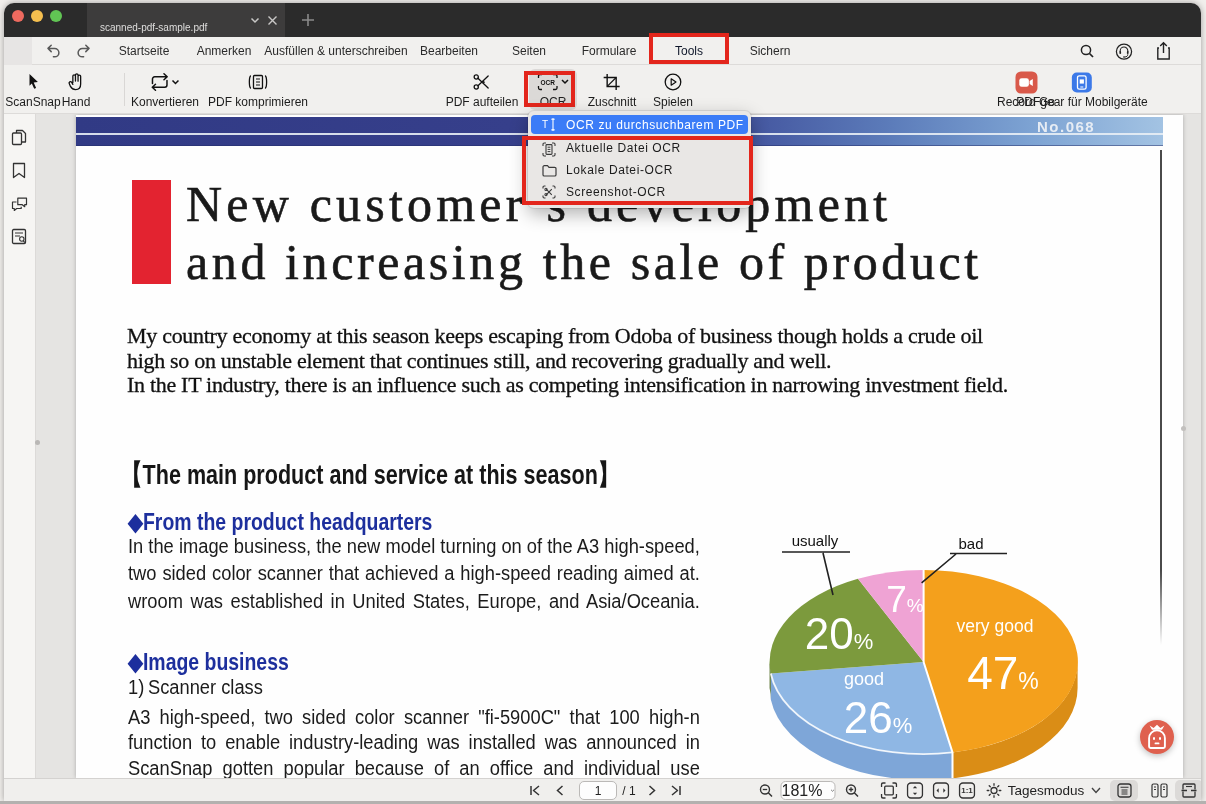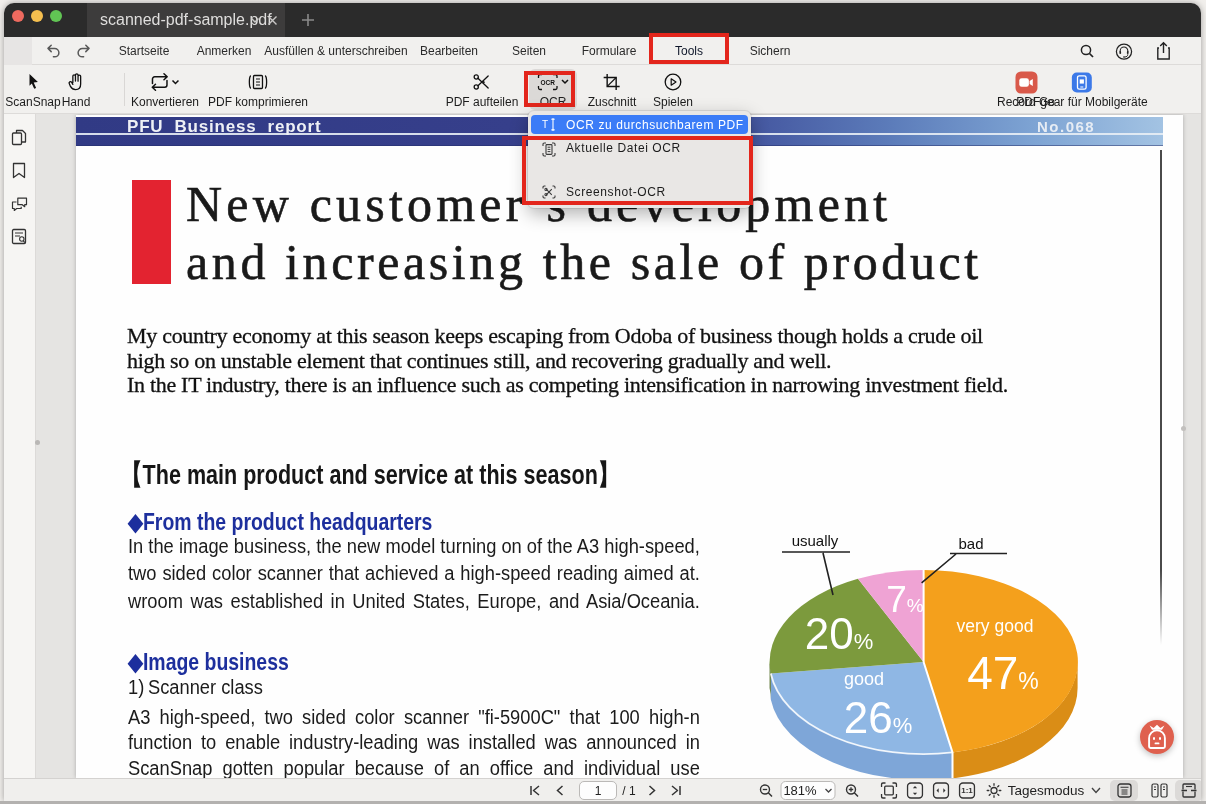--- a/index.html
+++ b/index.html
@@ -49,21 +49,21 @@
 </style>
 </head>
 <body>
 <div id="win">
 
   <div id="titlebar">
     <div class="tl" style="left:8px; background:#ed6a5f;"></div>
     <div class="tl" style="left:27px; background:#f5bf4f;"></div>
     <div class="tl" style="left:46px; background:#61c554;"></div>
     <div id="tab">
-      <span style="position:absolute; left:13px; top:0; line-height:34px; font-size:16px;">scanned-pdf-sample.pdf</span>
+      <span style="position:absolute; left:13px; top:8px; line-height:34px; font-size:10px;">scanned-pdf-sample.pdf</span>
       <svg class="abs" style="left:163px; top:14px;" width="10" height="7" viewBox="0 0 10 7">
           <path d="M1.5 1.5 L5 5 L8.5 1.5" stroke="#c9c8c7" stroke-width="1.5" fill="none"></path>
         </svg>
       <svg class="abs" style="left:180px; top:12px;" width="11" height="11" viewBox="0 0 11 11">
           <path d="M1.5 1.5 L9.5 9.5 M9.5 1.5 L1.5 9.5" stroke="#c9c8c7" stroke-width="1.4" fill="none"></path>
         </svg>
     </div>
     <svg class="abs" style="left:296px; top:9px;" width="16" height="16" viewBox="0 0 16 16">
         <path d="M8 2 V14 M2 8 H14" stroke="#8a8a8a" stroke-width="1.6" fill="none"></path>
       </svg>
@@ -218,21 +218,20 @@
     </div>
   </div>
 
   <div id="docarea">
     <div id="page">
 
       <div class="abs" style="left:0; top:2px; width:1087px; height:29px;
            background:linear-gradient(90deg,#313a85 0%,#363f8b 40%,#41519c 60%,#5c7cba 75%,#7da3d3 88%,#a3c3e3 100%);">
         <div class="abs" style="left:0; top:16px; width:100%; height:2px; background:#e8eef5; opacity:.9;"></div>
         <div class="abs" style="left:0; top:27.5px; width:100%; height:1.5px; background:rgba(35,45,105,.5);"></div>
-        <div class="abs sans" style="left:51px; top:0; font-size:17px; font-weight:bold; color:#eef0f5; letter-spacing:0.8px;">PFU&nbsp; Business&nbsp; report</div>
         <div class="abs sans" style="left:961px; top:1px; font-size:15px; font-weight:bold; color:#e6ecf4; letter-spacing:1.5px;">No.068</div>
       </div>
 
       <div class="abs" style="left:1084px; top:35px; width:1.5px; height:495px; background:linear-gradient(180deg,#4a4a4a 0%,#4a4a4a 85%,rgba(90,90,90,0) 100%);"></div>
 
       <div class="abs" style="left:56px; top:65px; width:39px; height:104px; background:#e32330;"></div>
 
       <div class="abs serif" style="left:110px; top:60px; font-size:50px; line-height:58px; letter-spacing:3.6px; color:#1a1a1a; white-space:nowrap; -webkit-text-stroke:0.6px #1a1a1a;"><span style="letter-spacing:4.2px;">New customer’s development</span><br>and increasing the sale of product</div>
 
       <div class="abs serif" style="left:51px; top:209px; font-size:22px; line-height:24.6px; letter-spacing:-0.3px; color:#111; white-space:nowrap; -webkit-text-stroke:0.3px #111;">My country economy at this season keeps escaping from Odoba of business though holds a crude oil<br>high so on unstable element that continues still, and recovering gradually and well.<br>In the IT industry, there is an influence such as competing intensification in narrowing investment field.</div>
@@ -307,20 +306,26 @@
           <g stroke="#3a3a3a" fill="none" stroke-width="1.1">
             <path d="M1 4 V2.2 A1.2 1.2 0 0 1 2.2 1 H4"></path>
             <path d="M10 1 h1.8 A1.2 1.2 0 0 1 13 2.2 V4"></path>
             <path d="M1 11 v1.8 A1.2 1.2 0 0 0 2.2 14 H4"></path>
             <path d="M13 11 v1.8 a1.2 1.2 0 0 1-1.2 1.2 H10"></path>
             <rect x="4" y="2.6" width="6" height="9.8" rx="0.8"></rect>
             <path d="M5.6 5.2 h2.8 M5.6 7.4 h2.8 M5.6 9.6 h2.8" stroke-width="1"></path>
           </g>
         </svg>
       <span class="abs" style="left:38px; top:1px; font-size:12px; letter-spacing:0.6px; color:#1c1c1c; white-space:nowrap;">Aktuelle Datei OCR</span>
+    </div>
+    <div class="mrow" style="top:51px;">
+      <svg class="abs" style="left:14px; top:2px;" width="15" height="13" viewBox="0 0 15 13">
+          <path d="M1 3 a1.3 1.3 0 0 1 1.3-1.3 H5.5 L7 3.4 h5.7 A1.3 1.3 0 0 1 14 4.7 V10.7 A1.3 1.3 0 0 1 12.7 12 H2.3 A1.3 1.3 0 0 1 1 10.7 Z" stroke="#3a3a3a" stroke-width="1.2" fill="none"></path>
+        </svg>
+      <span class="abs" style="left:38px; top:1px; font-size:12px; letter-spacing:0.6px; color:#1c1c1c; white-space:nowrap;">Lokale Datei-OCR</span>
     </div>
     <div class="mrow" style="top:72.5px;">
       <svg class="abs" style="left:14px; top:1px;" width="14" height="14" viewBox="0 0 14 14">
           <g stroke="#3a3a3a" fill="none" stroke-width="1.1">
             <path d="M1 3.5 V2.2 A1.2 1.2 0 0 1 2.2 1 H3.5"></path>
             <path d="M10.5 1 h1.3 A1.2 1.2 0 0 1 13 2.2 V3.5"></path>
             <path d="M1 10.5 v1.3 A1.2 1.2 0 0 0 2.2 13 H3.5"></path>
             <path d="M13 10.5 v1.3 a1.2 1.2 0 0 1-1.2 1.2 H10.5"></path>
             <path d="M4.2 4.2 L9.8 9.8 M9.8 4.2 L4.2 9.8"></path>
             <circle cx="4" cy="4.4" r="1.1"></circle>
@@ -345,21 +350,21 @@
         <path d="M1.5 1 L6.5 5.5 L1.5 10" stroke="#333" stroke-width="1.5" fill="none"></path>
       </svg>
     <svg class="sbi" style="left:672px;" width="12" height="11" viewBox="0 0 12 11">
         <path d="M10 1 V10 M2 1 L7.5 5.5 L2 10" stroke="#333" stroke-width="1.5" fill="none" stroke-linejoin="round"></path>
       </svg>
     <svg class="sbi" style="left:762px;" width="14" height="14" viewBox="0 0 14 14">
         <circle cx="6" cy="6" r="4.5" stroke="#333" stroke-width="1.4" fill="none"></circle>
         <path d="M9.3 9.3 L13 13" stroke="#333" stroke-width="1.5"></path>
         <path d="M3.8 6 h4.4" stroke="#333" stroke-width="1.3"></path>
       </svg>
-    <div class="sbi" style="left:804px; top:2px; height:19px; width:55px; background:#fdfdfd; border:1px solid #bbb9b7; border-radius:5px; font-size:13px; color:#222;">
+    <div class="sbi" style="left:804px; top:2px; height:19px; width:55px; background:#fdfdfd; border:1px solid #bbb9b7; border-radius:5px; font-size:16px; color:#222;">
       <span style="margin-right:8px;">181%</span>
       <svg width="8" height="5" viewBox="0 0 8 5">
           <path d="M1 1 L4 4 L7 1" stroke="#444" stroke-width="1.3" fill="none"></path>
         </svg>
     </div>
     <svg class="sbi" style="left:848px;" width="14" height="14" viewBox="0 0 14 14">
         <circle cx="6" cy="6" r="4.5" stroke="#333" stroke-width="1.4" fill="none"></circle>
         <path d="M9.3 9.3 L13 13" stroke="#333" stroke-width="1.5"></path>
         <path d="M3.8 6 h4.4 M6 3.8 v4.4" stroke="#333" stroke-width="1.3"></path>
       </svg>

